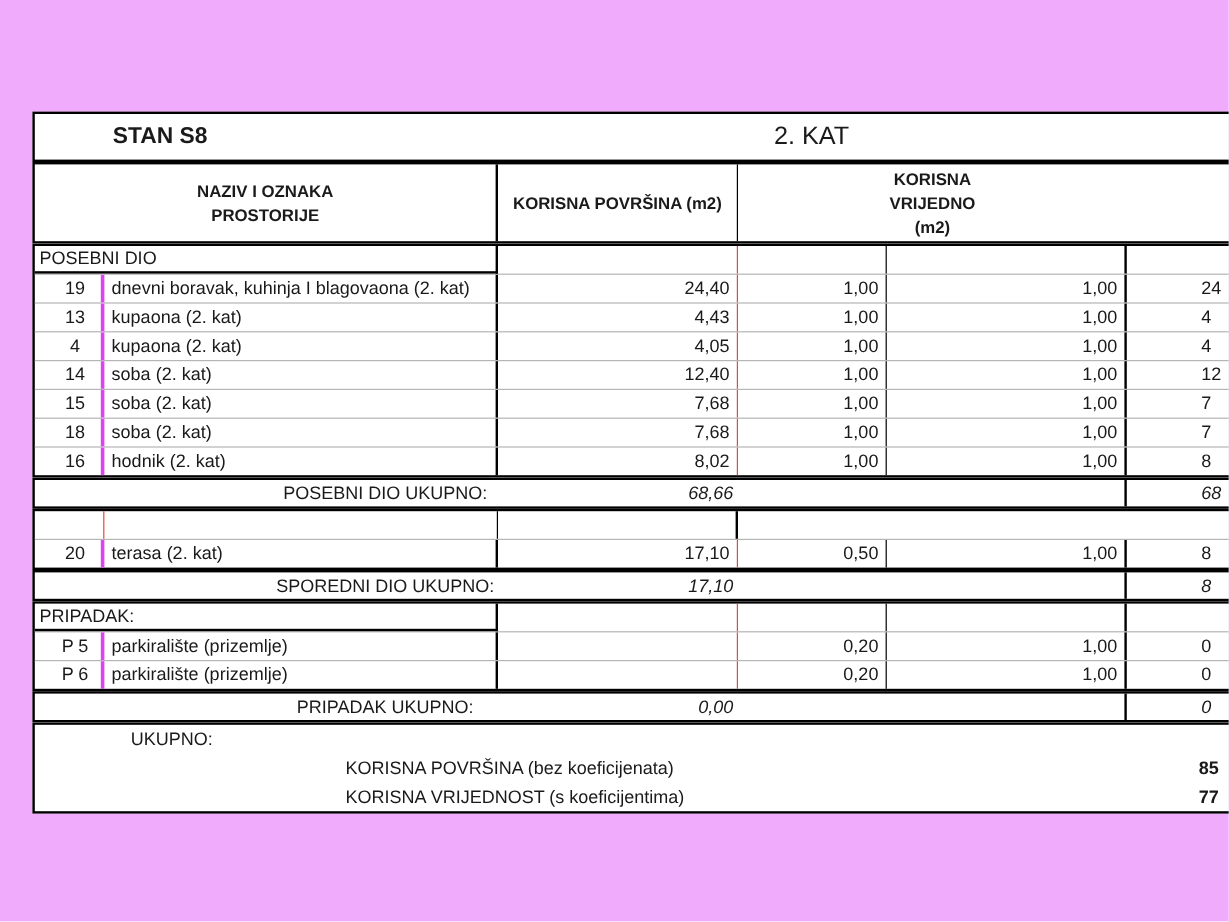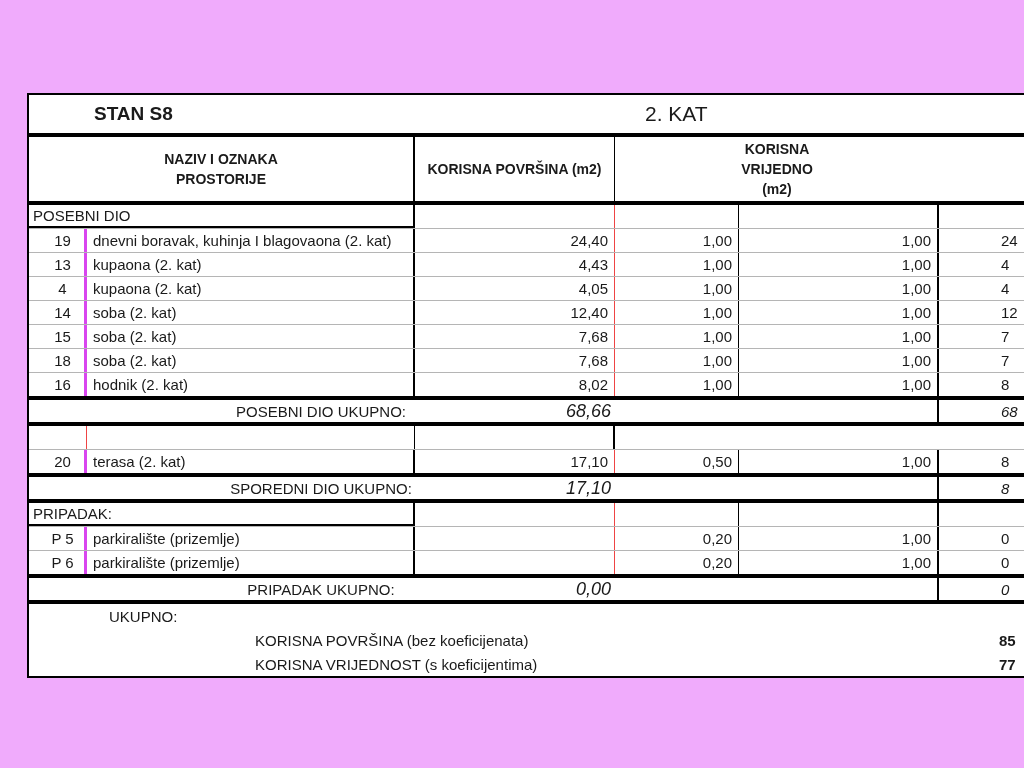--- a/index.html
+++ b/index.html
@@ -63,31 +63,31 @@
   .c6 { padding-left: 62px; white-space: nowrap; }
   
   .total-row { height: 26px; position: relative; }
   .t-label {
     position: absolute; left: 0; top: 0; width: 584px; height: 22px;
     display: flex; align-items: center; justify-content: center; font-size: 15px;
   }
   .t-area {
     position: absolute; left: 464px; top: 0; width: 118px; height: 22px;
     display: flex; align-items: center; justify-content: flex-end;
-    font-size: 18px; font-style: italic;
+    font-size: 15px; font-style: italic;
   }
   .t-right {
     position: absolute; left: 908px; top: 0; width: 112px; height: 22px;
     display: flex; align-items: center; border-left: 2px solid #000;
     padding-left: 62px; font-size: 15px; font-style: italic; white-space: nowrap;
   }
   
   .u-row { height: 24px; position: relative; display: flex; align-items: center; font-size: 15px; }
   .u-head  { padding-left: 80px; }
-  .u-label { padding-left: 226px; }
+  .u-label { padding-left: 226px; margin-left: 33px; }
   .u-val {
     position: absolute; left: 970px; top: 0; height: 24px;
     display: flex; align-items: center;
     font-weight: bold; white-space: nowrap;
   }
 </style>
 </head>
 <body>
 
 <div class="page">

